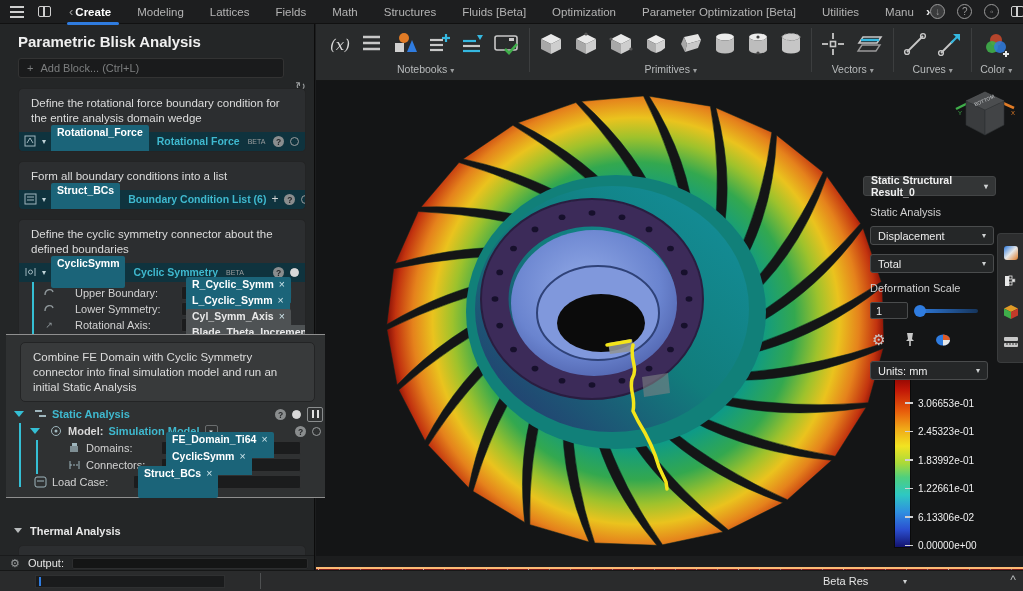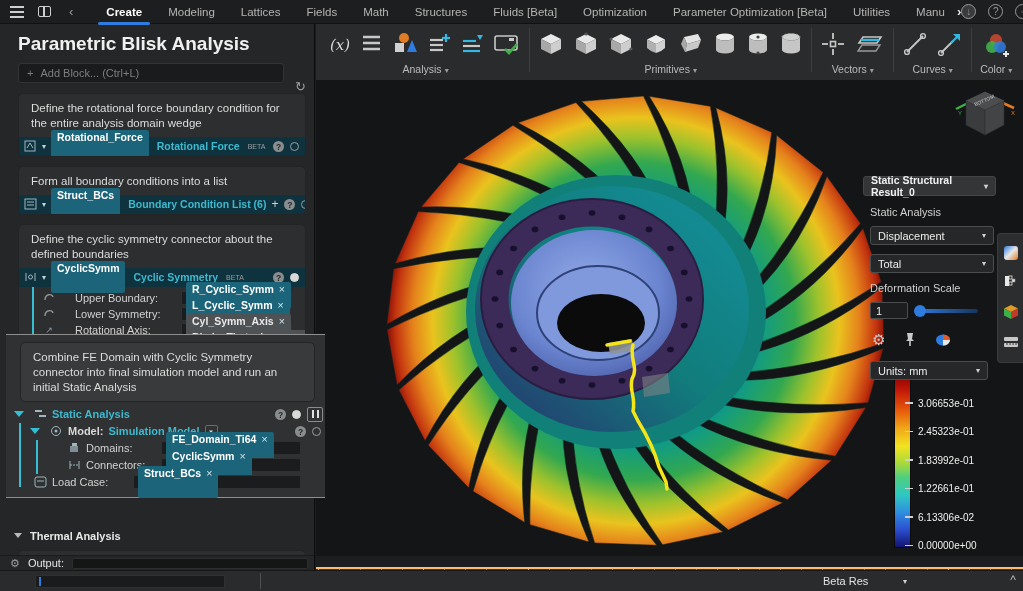--- a/index.html
+++ b/index.html
@@ -8,32 +8,32 @@
   .app { position:relative; width:1023px; height:591px; background:#1c1d1e; color:#ddd; overflow:hidden; font-size:11px; }
 
   
   .topbar { position:absolute; top:0; left:0; width:1023px; height:24px; background:#1d1e1f; border-bottom:1px solid #111; display:flex; align-items:center; z-index:50; }
   .tb-left { display:flex; align-items:center; gap:14px; padding-left:10px; width:130px; }
   .hamburger { display:flex; flex-direction:column; gap:3px; cursor:pointer; }
   .hamburger i { display:block; width:14px; height:2px; background:#cfcfcf; }
   .panel-ic { width:13px; height:11px; border:1.5px solid #cfcfcf; border-radius:2px; position:relative; }
   .panel-ic::after { content:""; position:absolute; left:4px; top:0; bottom:0; width:1.5px; background:#cfcfcf; }
   .back-btn { color:#9a9a9a; font-size:13px; margin-left:4px; cursor:pointer; }
-  .tabs { display:flex; align-items:center; gap:22px; flex:1;margin-left:31px; }
+  .tabs { display:flex; align-items:center; gap:22px; flex:1; }
   .tab { color:#b4b4b4; font-size:11.5px; padding:5px 2px; cursor:pointer; white-space:nowrap; position:relative; }
   .tab.active { color:#fff; font-weight:bold; }
   .tab.active::after { content:""; position:absolute; left:-6px; right:-6px; bottom:-2px; height:3px; background:#2f7ce0; border-radius:2px; }
   .more-chev { color:#e8e8e8; font-size:13px; font-weight:bold; margin-left:-12px; cursor:pointer; }
   .tb-right { display:flex; align-items:center; gap:12px; padding-right:10px; }
   .circ-ic { width:15px; height:15px; border:1.5px solid #9a9a9a; border-radius:50%; color:#9a9a9a; font-size:10px; line-height:13px; text-align:center; cursor:pointer; }
   .circ-ic.fill { background:#3a3b3c; }
 
   
   .left-panel { position:absolute; top:24px; left:0; width:315px; height:546px; background:#242627; border-right:1px solid #0c0c0c; z-index:20; }
-  .lp-title { font-size:19px; font-weight:bold; color:#f0f0f0; padding:9px 0 8px 18px; }
+  .lp-title { font-size:15px; font-weight:bold; color:#f0f0f0; padding:9px 0 8px 18px; }
   .add-block { position:relative; margin:0 30px 10px 18px; height:20px; background:#1a1b1c; border:1px solid #333; border-radius:3px; display:flex; align-items:center; gap:7px; padding-left:8px; color:#7c7e7f; cursor:text; }
   .auto-ic { position:absolute; right:8px; top:55px; color:#9a9d9e; font-size:13px; cursor:pointer; }
   .card { background:#2c2e30; border:1px solid #232425; border-radius:5px; margin:0 8px 9px 18px; overflow:hidden; position:relative; }
   .comment { padding:7px 12px 6px 12px; color:#dcdcdc; font-size:11.5px; line-height:1.3; }
   .block-row { height:19px; display:flex; align-items:center; background:#0f333e; padding:0 6px 0 5px; gap:5px; position:relative; }
   .type-ic { width:13px; height:12px; flex:none; }
   .type-ic svg { display:block; }
   .chev { color:#bfd3d8; font-size:8px; cursor:pointer; }
   .chip { background:#1b6479; color:#fff; font-weight:bold; font-size:10.5px; padding:1px 6px 19px 6px; border-radius:2px; white-space:nowrap; cursor:pointer; }
   .chip .x { font-weight:normal; margin-left:5px; color:#cfe6ec; cursor:pointer; }
@@ -448,21 +448,21 @@
                   <line x1="3" y1="14" x2="20" y2="14"></line>
                 </g>
                 <polygon points="17,3 23,3 20,8" fill="#35b8e0"></polygon>
               </svg></span>
           <span class="ticon"><svg width="28" height="24">
                 <rect x="2" y="4" width="22" height="14" rx="2" fill="none" stroke="#c8c8c8" stroke-width="1.6"></rect>
                 <rect x="16" y="6" width="5" height="3" fill="#c8c8c8"></rect>
                 <path d="M12 17 L16 21 L24 12" fill="none" stroke="#3fae4a" stroke-width="2.6"></path>
               </svg></span>
         </div>
-        <span class="tlabel"><span>Analysis</span><span class="c">▾</span></span>
+        <span class="tlabel"><span>Notebooks</span><span class="c">▾</span></span>
       </div>
       <div class="tdiv"></div>
       <div class="tgroup">
         <div class="ticons">
           <span class="ticon"><svg width="26" height="26">
                 <polygon points="13,3 23,8 13,13 3,8" fill="#e8e8e8"></polygon>
                 <polygon points="3,8 13,13 13,23 3,18" fill="#a8a8a8"></polygon>
                 <polygon points="23,8 13,13 13,23 23,18" fill="#cecece"></polygon>
               </svg></span>
           <span class="ticon"><svg width="26" height="26">

